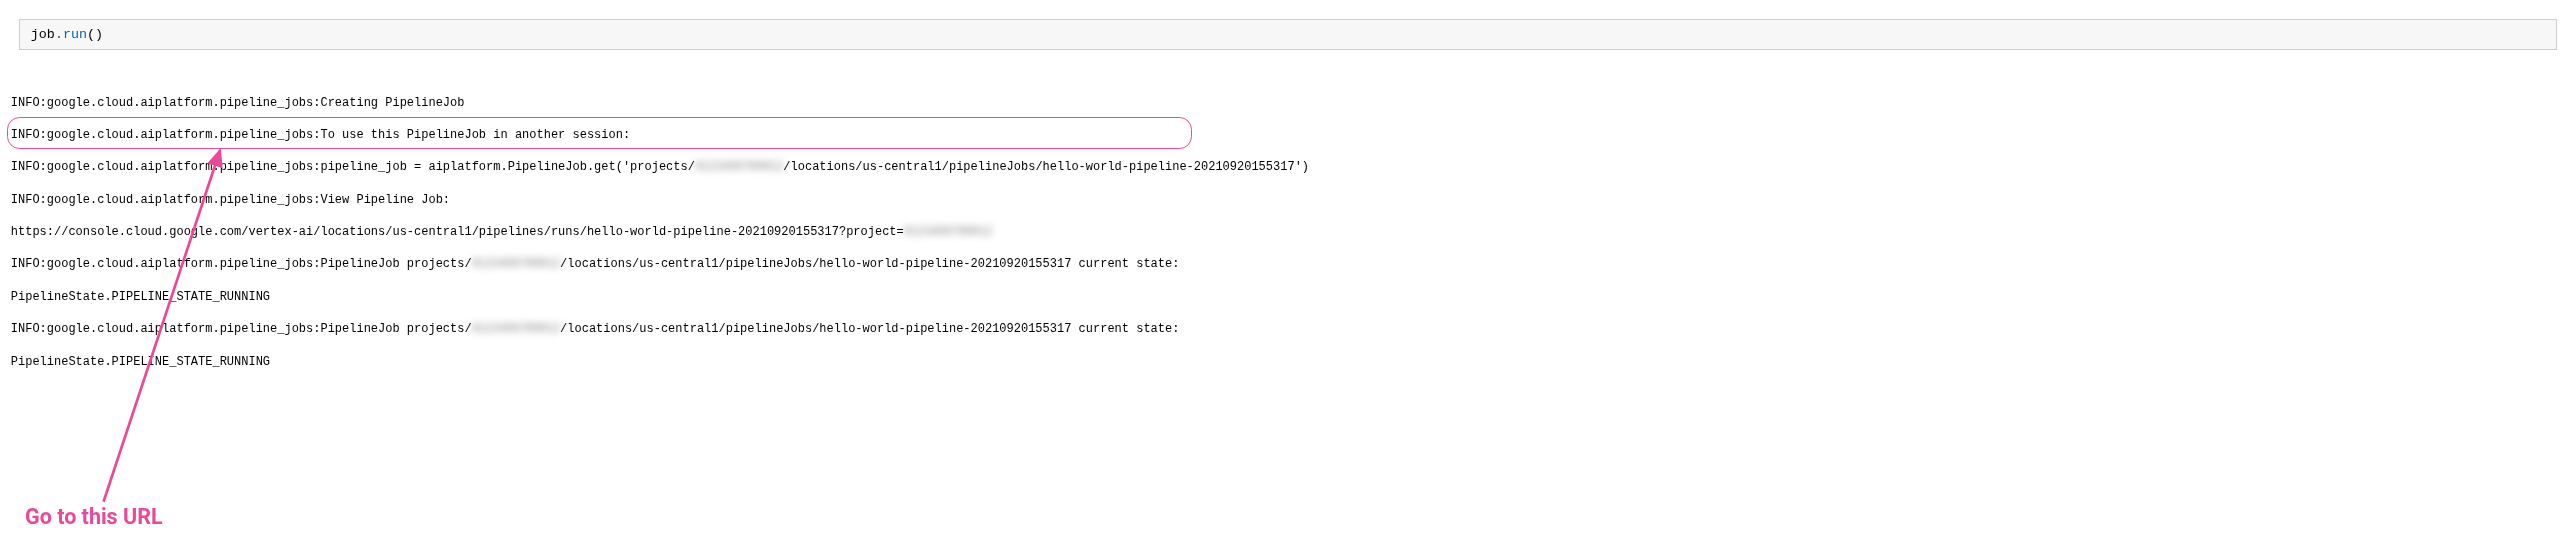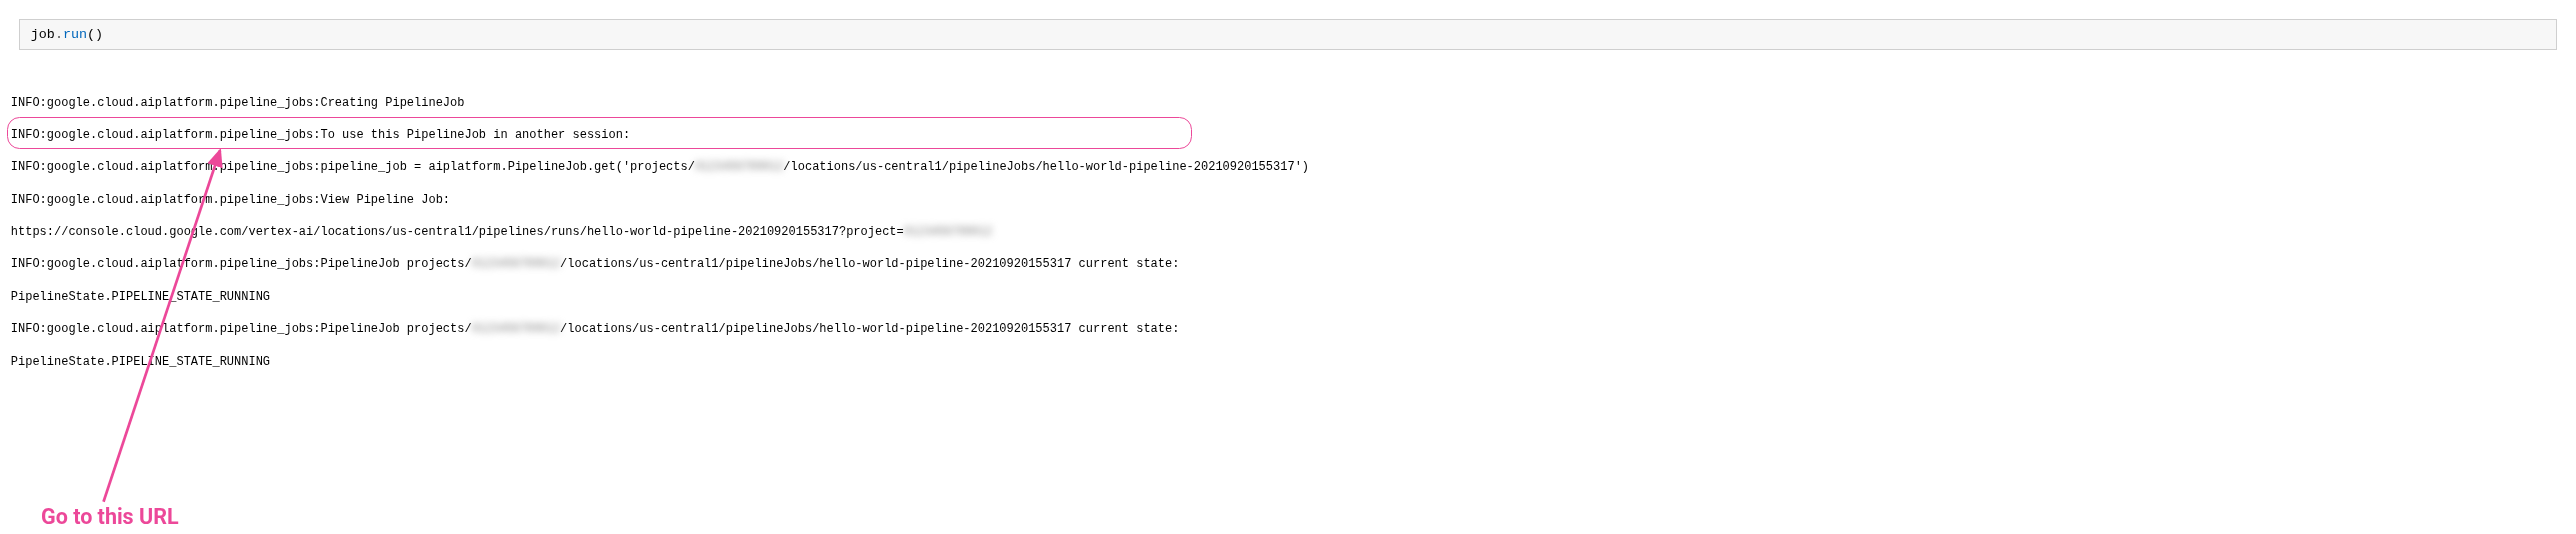--- a/index.html
+++ b/index.html
@@ -90,14 +90,14 @@
 
 <svg class="arrow-svg" style="left:0; top:0;" width="2576" height="534" viewBox="0 0 2874 596">
   <defs>
     <marker id="arrowhead" markerWidth="8" markerHeight="8" refX="6" refY="3" orient="auto">
       <path d="M0,0 L7,3 L0,6 Z" fill="#ec4899"></path>
     </marker>
   </defs>
   <line x1="115" y1="560" x2="245" y2="168" stroke="#ec4899" stroke-width="3" marker-end="url(#arrowhead)"></line>
 </svg>
 
-<div class="annotation-text" style="left:25px; top:504px;margin-left:16px;">Go to this URL</div>
+<div class="annotation-text" style="left:25px; top:504px;">Go to this URL</div>
 
 
 </body></html>

